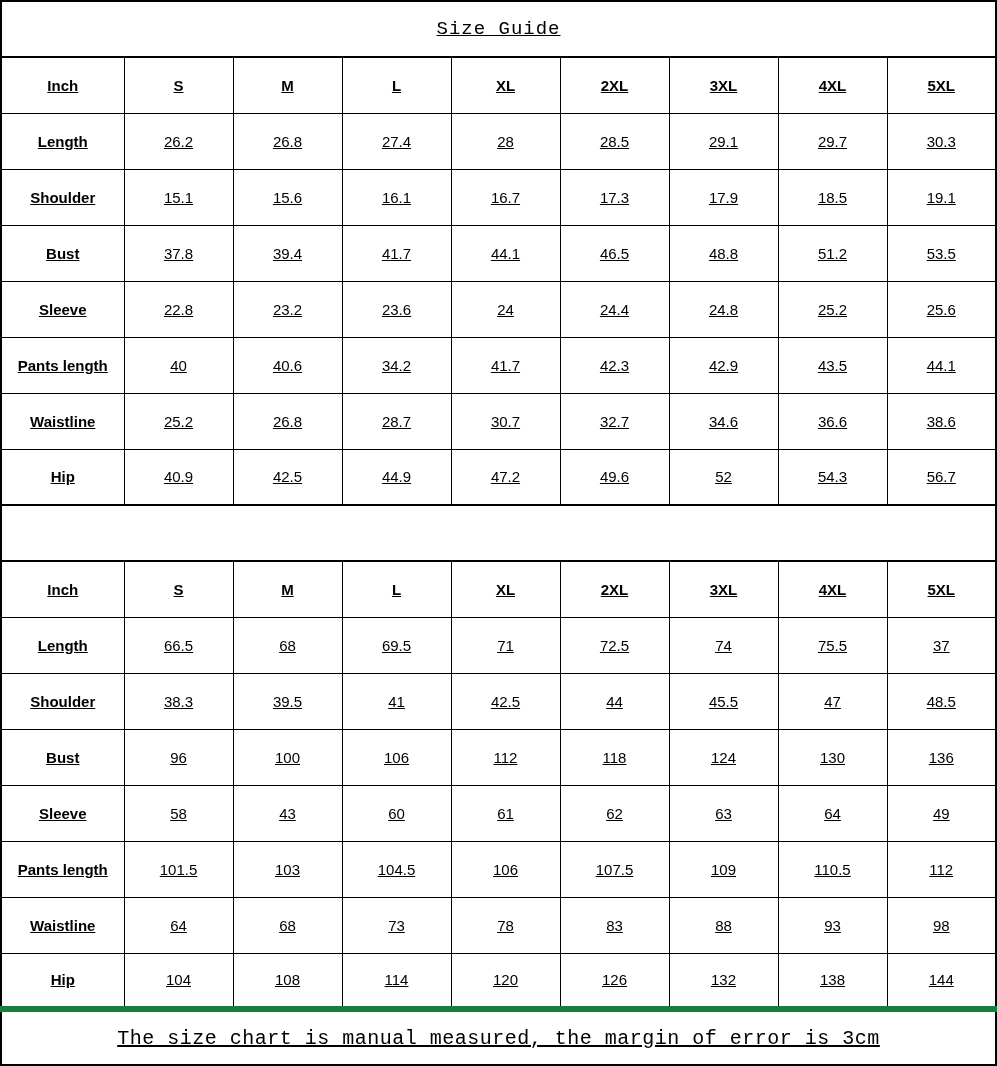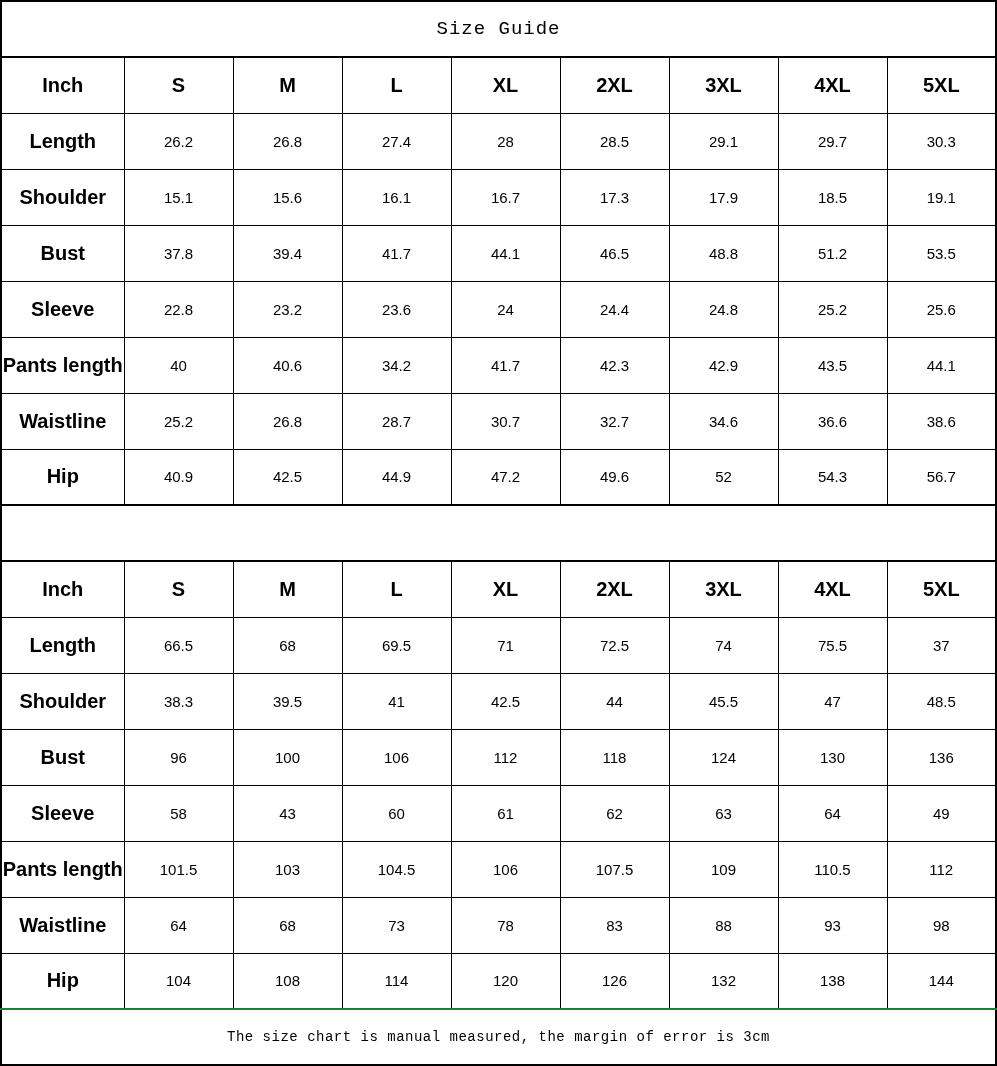--- a/index.html
+++ b/index.html
@@ -4,20 +4,21 @@
 <style>
   html, body {
     margin: 0;
     padding: 0;
     background: #ffffff;
   }
   .page {
     width: 880px;
     height: 1066px;
     background: #fca5a5;
+    text-decoration: underline;
   }
   table.size-guide {
     width: 997px;
     height: 1066px;
     border-collapse: collapse;
     table-layout: fixed;
     border: 2px solid #000000;
     color: #000000;
     font-family: "Liberation Sans", sans-serif;
   }
@@ -26,41 +27,41 @@
   tr { height: 56px; }
   th, td {
     border: 1px solid #000000;
     text-align: center;
     vertical-align: middle;
     padding: 0;
     background: #ffffff;
   }
   th.header-cell, th.row-label {
     font-weight: bold;
-    font-size: 20px;
+    font-size: 15px;
   }
   td.value-cell {
     font-weight: normal;
     font-size: 15px;
   }
   tr.title-row td {
     font-family: "Liberation Mono", "DejaVu Sans Mono", monospace;
     font-size: 19px;
     letter-spacing: 1px;
     border-bottom: 2px solid #000000;
   }
   tr.gap-row td {
     border-top: 2px solid #000000;
     border-bottom: 2px solid #000000;
   }
   tr.footer-row td {
     font-family: "Liberation Mono", "DejaVu Sans Mono", monospace;
-    font-size: 14px;
+    font-size: 20px;
     letter-spacing: 0.5px;
-    border-top: 2px solid #15803d;
+    border-top: 6px solid #15803d;
   }
 </style>
 </head>
 <body>
 
 <div class="page">
   <table class="size-guide">
     <colgroup>
       <col class="label-col">
       <col class="size-col">

